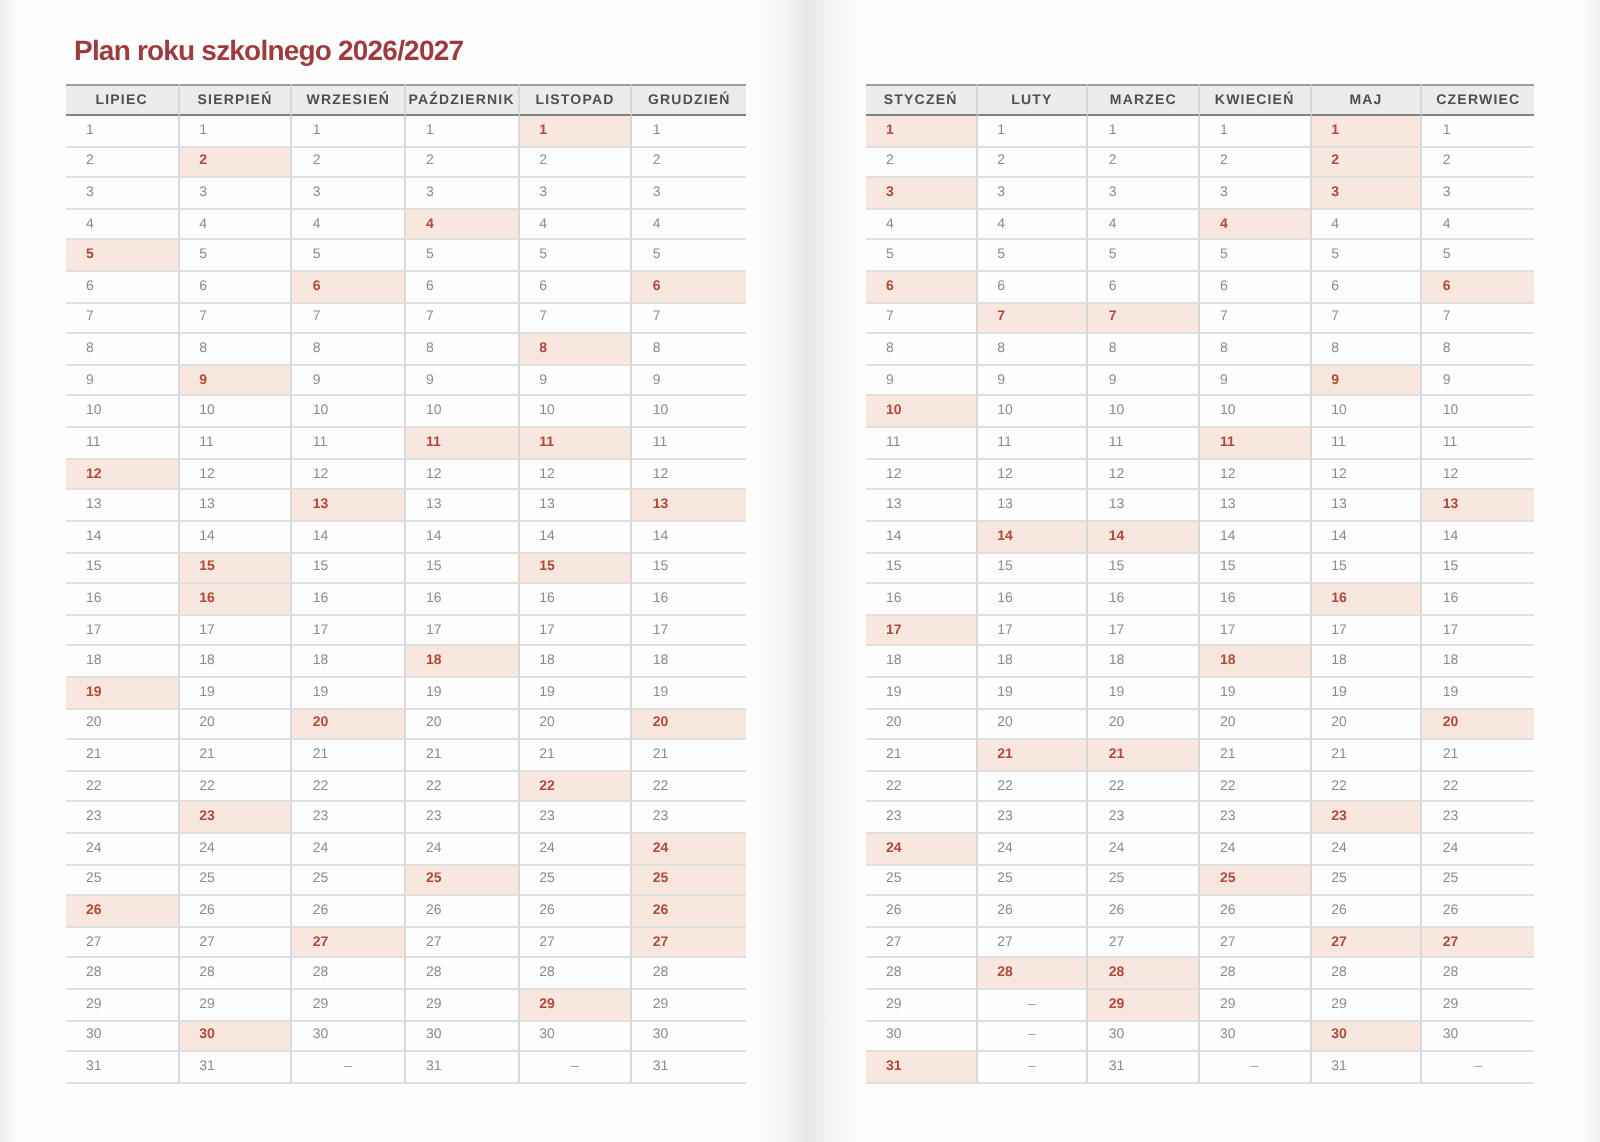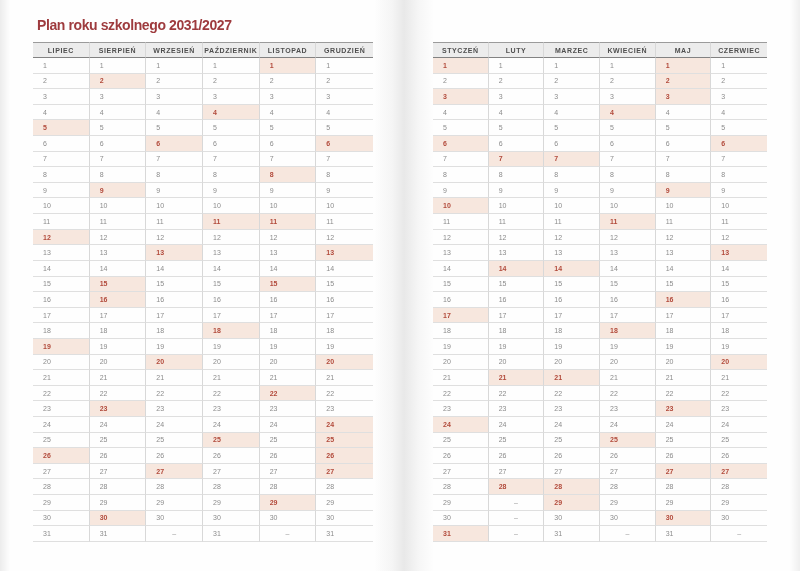--- a/index.html
+++ b/index.html
@@ -68,21 +68,21 @@
     color:#9a9a9a;
   }
 </style>
 </head>
 <body style="--accent: #9e3b3e; --header_bg: #ececec; --header_text: #4f4f4f; --day_text: #8b8b8b; --highlight_bg: #f7e7de; --highlight_text: #b24a3b;">
 
 <div class="edge-left"></div>
 <div class="edge-right"></div>
 <div class="gutter"></div>
 
-<div class="page-title">Plan roku szkolnego 2031/2027</div>
+<div class="page-title">Plan roku szkolnego 2026/2027</div>
 
 <div class="cal cal-left">
     <div class="th">LIPIEC</div>
     <div class="th">SIERPIEŃ</div>
     <div class="th">WRZESIEŃ</div>
     <div class="th">PAŹDZIERNIK</div>
     <div class="th">LISTOPAD</div>
     <div class="th">GRUDZIEŃ</div>
     <div class="td">1</div>
     <div class="td">1</div>

